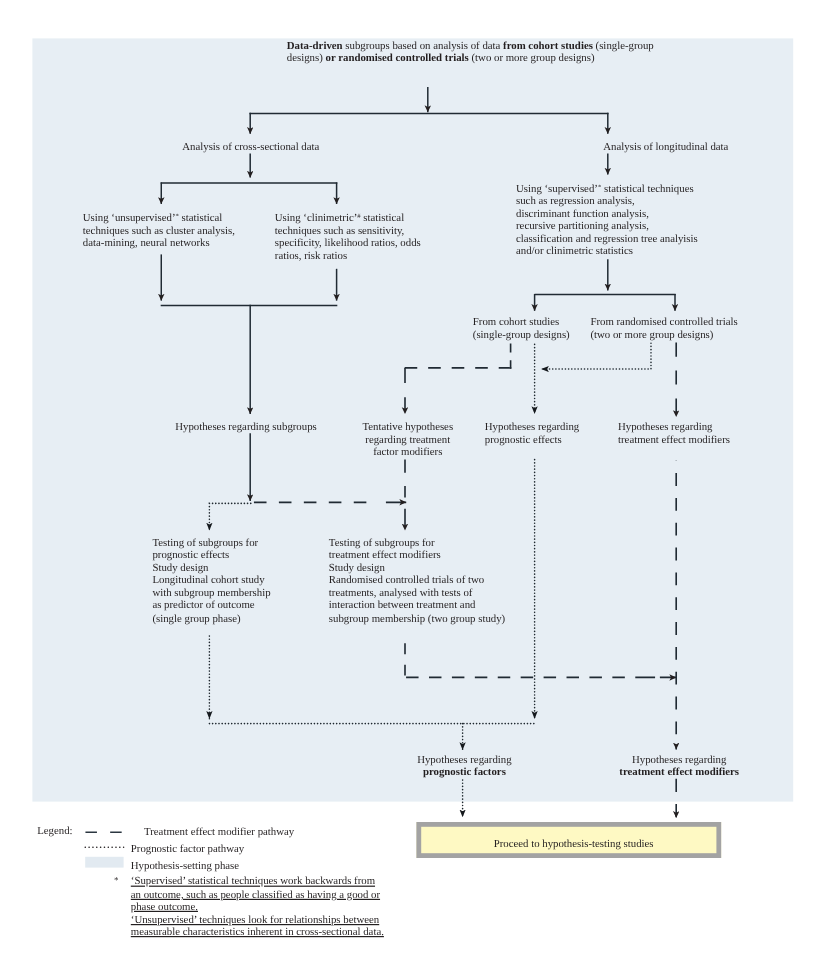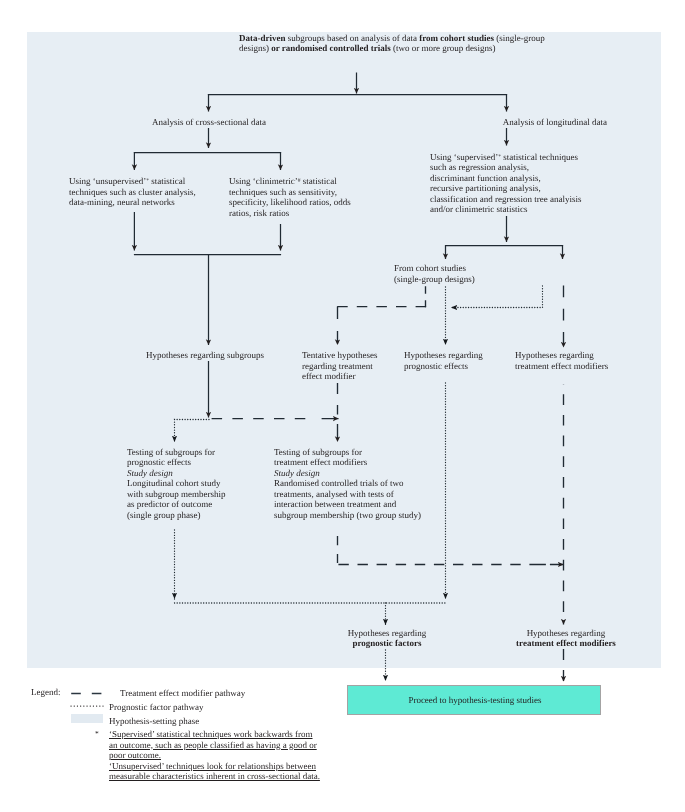--- a/index.html
+++ b/index.html
@@ -5,25 +5,25 @@
   html,body{margin:0;padding:0;background:#ffffff;}
   body{width:685px;height:812px;overflow:hidden;
        font-family:"Liberation Serif",serif;color:#231f20;
        -webkit-font-smoothing:antialiased;text-rendering:geometricPrecision;}
   #root{position:relative;width:685px;height:812px;}
   .phase{position:absolute;left:27px;top:32px;width:634px;height:636px;background:#e7eef4;}
   svg.flow{position:absolute;left:0;top:0;width:685px;height:812px;}
   .txt{position:absolute;font-size:9.0px;line-height:10.5px;white-space:pre;}
   .ctr{text-align:center;}
   .b{font-weight:bold;}
-  .it{font-style:italic;text-align:center;}
+  .it{text-align:center;}
   sup{font-size:0.62em;vertical-align:0.42em;line-height:0;}
   .legend-lbl{position:absolute;font-size:9.0px;line-height:10.5px;white-space:pre;}
   .swatch{position:absolute;background:#e2eaf1;}
-  .finalbox{position:absolute;border:1px solid #a3a3a3;background:#5eead4;box-sizing:border-box;}
+  .finalbox{position:absolute;border:4px solid #a3a3a3;background:#fef9c3;box-sizing:border-box;}
 </style>
 </head>
 <body>
 
 <div id="root">
   <div class="phase"></div>
 
   <svg class="flow" viewBox="0 0 685 812">
     <defs>
       <marker id="ah" markerWidth="10" markerHeight="10" refX="5.7" refY="2.7" orient="auto" markerUnits="userSpaceOnUse">
@@ -89,23 +89,24 @@
   <div class="txt" style="left:109px;top:117px;width:200px;text-align:center;">Analysis of cross-sectional data</div>
   <div class="txt" style="left:407px;top:117px;width:200px;text-align:right;">Analysis of longitudinal data</div>
 
   <div class="txt" style="left:69px;top:176px;"><span>Using ‘unsupervised’</span><sup>*</sup><span> statistical</span><br><span>techniques such as cluster analysis,</span><br><span>data-mining, neural networks</span></div>
 
   <div class="txt" style="left:229px;top:176px;"><span>Using ‘clinimetric’</span><sup>#</sup><span> statistical</span><br><span>techniques such as sensitivity,</span><br><span>specificity, likelihood ratios, odds</span><br><span>ratios, risk ratios</span></div>
 
   <div class="txt" style="left:430px;top:151.5px;"><span>Using ‘supervised’</span><sup>*</sup><span> statistical techniques</span><br><span>such as regression analysis,</span><br><span>discriminant function analysis,</span><br><span>recursive partitioning analysis,</span><br><span>classification and regression tree analyisis</span><br><span>and/or clinimetric statistics</span></div>
 
   <div class="txt" style="left:394px;top:263px;"><span>From cohort studies</span><br><span>(single-group designs)</span></div>
+  <div class="txt" style="left:492px;top:263px;"><span>From randomised controlled trials</span><br><span>(two or more group designs)</span></div>
 
   <div class="txt" style="left:146px;top:350px;">Hypotheses regarding subgroups</div>
-  <div class="txt" style="left:302px;top:350px;"><span>Tentative hypotheses</span><br><span>regarding treatment</span><br><span>effect modifier</span></div>
+  <div class="txt" style="left:302px;top:350px;text-align:center;"><span>Tentative hypotheses</span><br><span>regarding treatment</span><br><span>factor modifiers</span></div>
   <div class="txt" style="left:404px;top:350px;"><span>Hypotheses regarding</span><br><span>prognostic effects</span></div>
   <div class="txt" style="left:515px;top:350px;"><span>Hypotheses regarding</span><br><span>treatment effect modifiers</span></div>
 
   <div class="txt" style="left:127px;top:446.5px;"><span>Testing of subgroups for</span><br><span>prognostic effects</span><br><span class="it">Study design</span><br><span>Longitudinal cohort study</span><br><span>with subgroup membership</span><br><span>as predictor of outcome</span><br><span>(single group phase)</span></div>
   <div class="txt" style="left:274px;top:446.5px;"><span>Testing of subgroups for</span><br><span>treatment effect modifiers</span><br><span class="it">Study design</span><br><span>Randomised controlled trials of two</span><br><span>treatments, analysed with tests of</span><br><span>interaction between treatment and</span><br><span>subgroup membership (two group study)</span></div>
 
   <div class="txt ctr" style="left:337px;top:627.5px;width:100px;"><span>Hypotheses regarding</span><br><span class="b">prognostic factors</span></div>
   <div class="txt ctr" style="left:496px;top:627.5px;width:140px;"><span>Hypotheses regarding</span><br><span class="b">treatment effect modifiers</span></div>
 
   <div class="finalbox" style="left:347px;top:685px;width:254px;height:30px;">
@@ -115,14 +116,14 @@
   <div class="legend-lbl" style="left:31px;top:686.5px;">Legend:</div>
   <svg style="position:absolute;left:0;top:0;width:685px;height:812px;">
     <path d="M71.2,693.5 L102,693.5" stroke="#2b3640" stroke-width="1.3" fill="none" stroke-dasharray="9.6 11"></path>
     <path d="M71,706 L103,706" stroke="#231f20" stroke-width="1.25" fill="none" stroke-dasharray="0.1 3.1" stroke-linecap="round"></path>
   </svg>
   <div class="swatch" style="left:71px;top:714px;width:32px;height:9px;"></div>
   <div class="legend-lbl" style="left:104px;top:688px;margin-left:16px;">Treatment effect modifier pathway</div>
   <div class="legend-lbl" style="left:109px;top:702px;">Prognostic factor pathway</div>
   <div class="legend-lbl" style="left:109px;top:715.5px;">Hypothesis-setting phase</div>
   <div class="legend-lbl" style="left:95px;top:729px;font-size:7.5px;">*</div>
-  <div class="legend-lbl" style="left:109px;top:729px;text-decoration:underline;"><span>‘Supervised’ statistical techniques work backwards from</span><br><span>an outcome, such as people classified as having a good or</span><br><span>poor outcome.</span><br><span>‘Unsupervised’ techniques look for relationships between</span><br><span>measurable characteristics inherent in cross-sectional data.</span></div>
+  <div class="legend-lbl" style="left:109px;top:729px;text-decoration:underline;"><span>‘Supervised’ statistical techniques work backwards from</span><br><span>an outcome, such as people classified as having a good or</span><br><span>phase outcome.</span><br><span>‘Unsupervised’ techniques look for relationships between</span><br><span>measurable characteristics inherent in cross-sectional data.</span></div>
 </div>
 
 </body></html>

